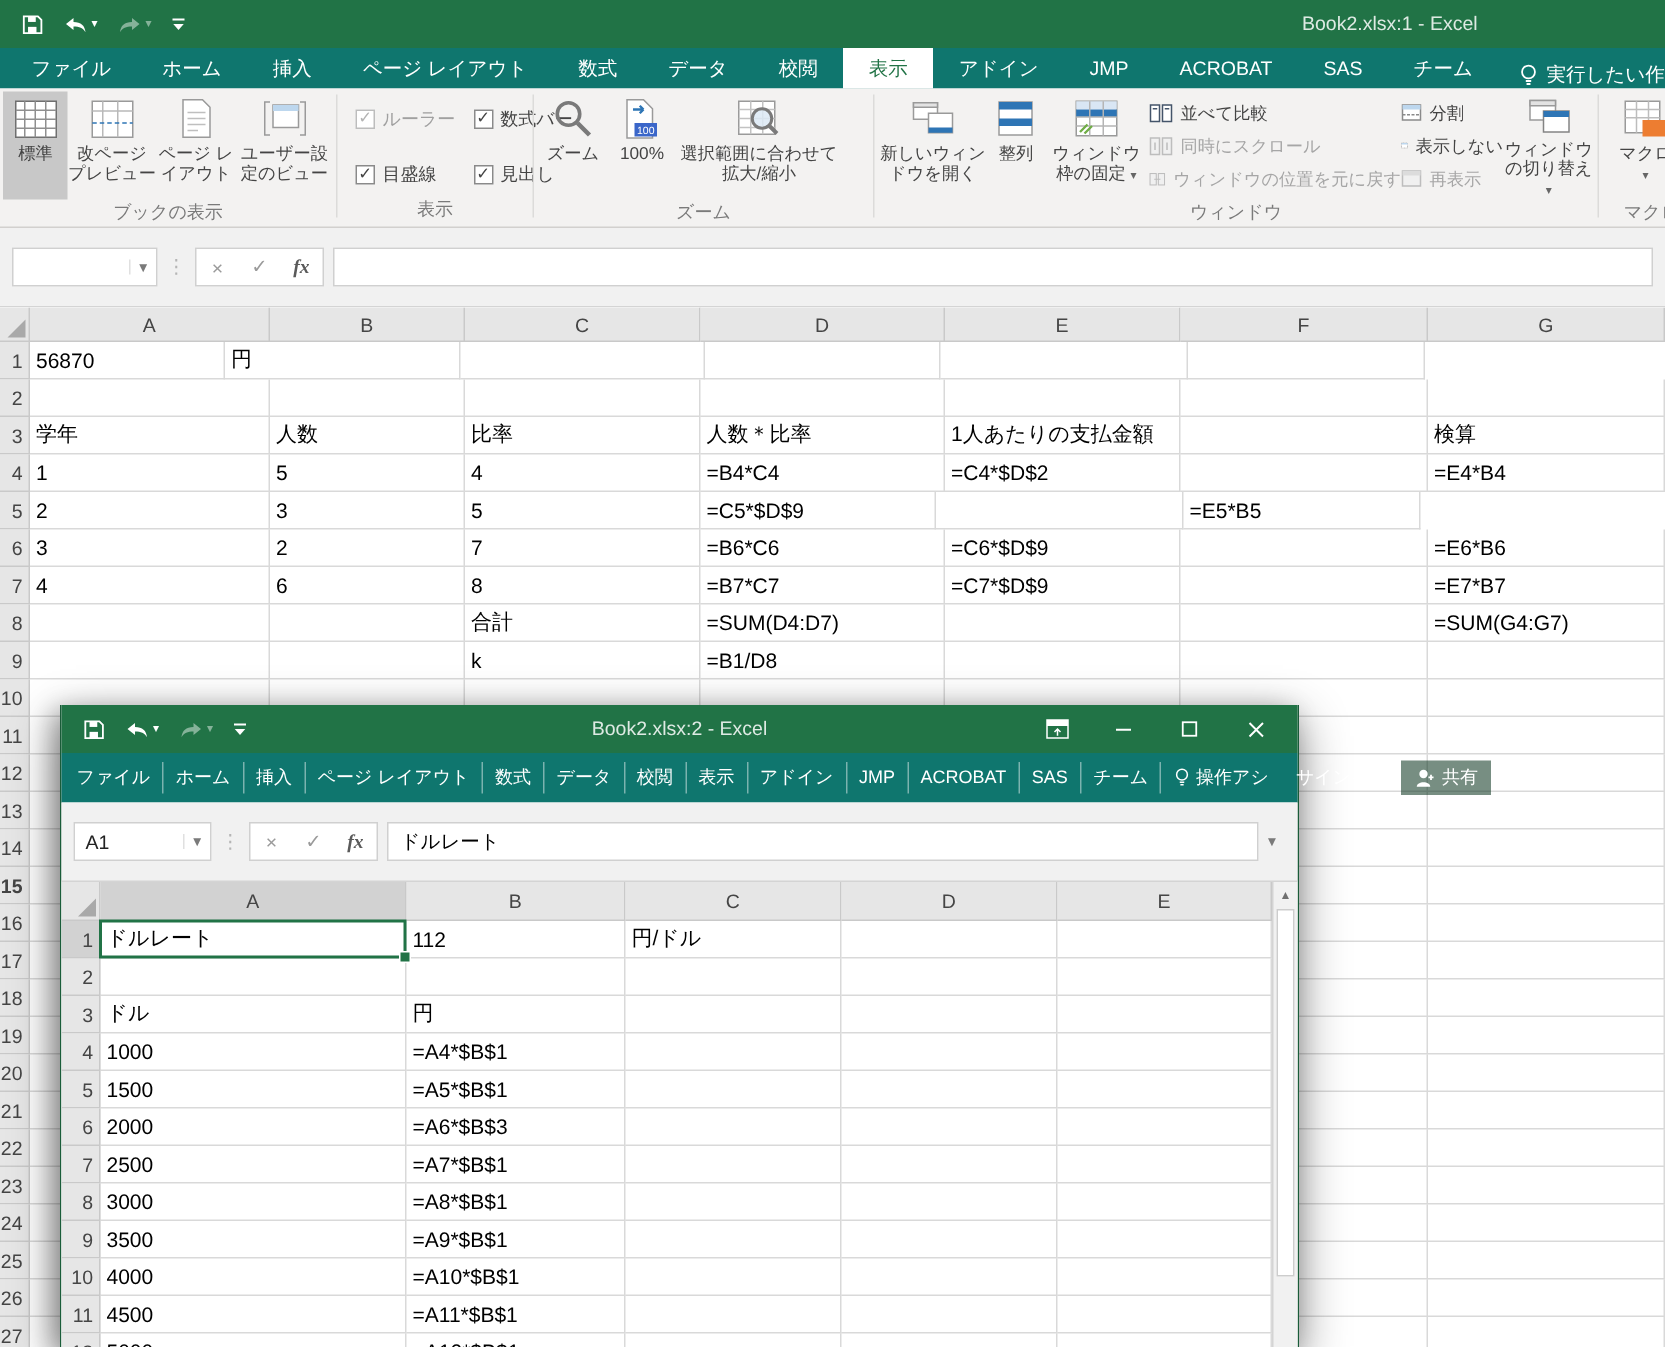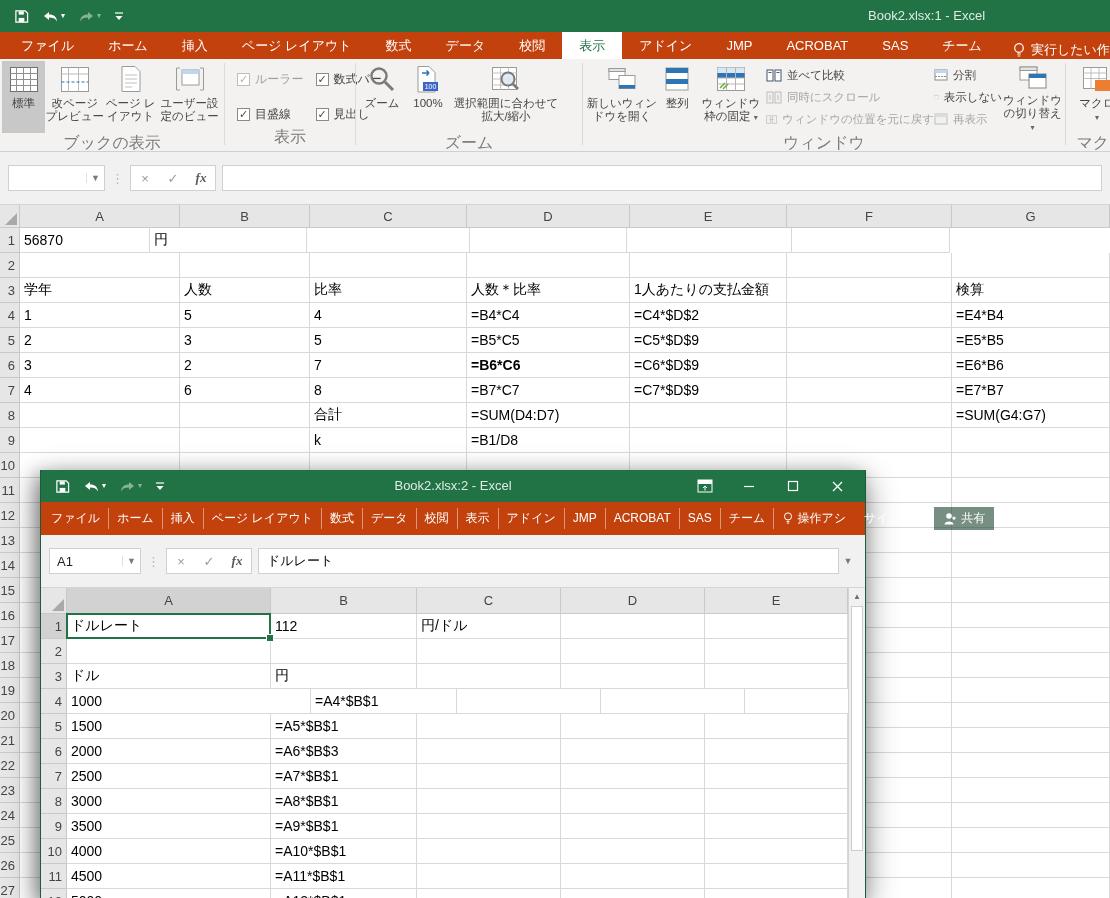--- a/index.html
+++ b/index.html
@@ -18,37 +18,37 @@
   .qat .qbtn { display:flex; align-items:center; gap:2px; cursor:pointer; }
   .qat .dim { opacity:.45; }
   .caret { font-size:8px; color:#fff; line-height:1; }
   .wtitle { color:rgba(255,255,255,.85); font-size:13px; white-space:nowrap; }
   #win1 .wtitle { position:absolute; left:868px; top:8px; }
   #win2 .wtitle { position:absolute; left:0; right:0; text-align:center; top:8px; }
   .wincontrols { position:absolute; right:6px; top:0; height:32px; display:flex; align-items:center; }
   .wincontrols .wcbtn { width:44px; height:32px; display:flex; align-items:center; justify-content:center; cursor:pointer; }
 
   
-  .tabrow { background:#c2410c; display:flex; align-items:flex-end; flex:none; }
+  .tabrow { background:#0f766e; display:flex; align-items:flex-end; flex:none; }
   #win1 .tabrow { height:27px; padding-left:4px; }
   #win2 .tabrow { height:33px; padding-left:2px; align-items:center; }
   .tab1 { color:#fff; font-size:13px; padding:0 17px; line-height:27px; white-space:nowrap; cursor:pointer; }
   .tab1.active { background:#fff; color:#217346; }
   .tab2 { color:#fff; font-size:12px; padding:0 8px; line-height:21px; white-space:nowrap; cursor:pointer;
           border-right:1px solid rgba(255,255,255,.45); }
   .tellme { display:flex; align-items:center; gap:6px; color:#fff; font-size:13px; margin-left:14px; white-space:nowrap; cursor:pointer; }
   .t2item { display:flex; align-items:center; gap:4px; color:#fff; font-size:12px; padding:0 9px; line-height:23px; white-space:nowrap; cursor:pointer; }
   .t2share { background:rgba(8,49,28,.55); }
 
   
   .ribbon { height:93px; background:#f3f2f1; border-bottom:1px solid #d2d0ce; display:flex; overflow:hidden; flex:none; }
   .rsep { width:1px; background:#dcdbda; margin:4px 0 6px 0; flex:none; }
   .rgroup { display:flex; flex-direction:column; flex:none; padding:2px 2px 0 2px; }
   .rbody { display:flex; align-items:flex-start; flex:1; }
-  .glbl { text-align:center; font-size:16px; color:#7a7a7a; padding-bottom:3px; white-space:nowrap; }
+  .glbl { text-align:center; font-size:12px; color:#7a7a7a; padding-bottom:3px; white-space:nowrap; }
   .bigbtn { display:flex; flex-direction:column; align-items:center; text-align:center; padding-top:3px;
             height:72px; cursor:pointer; }
   .bigbtn.sel { background:#c8c8c8; }
   .blbl { font-size:11.5px; color:#444; line-height:13px; margin-top:3px; }
   .ricon { height:30px; display:flex; align-items:center; justify-content:center; }
   .cbgrid { display:grid; grid-template-columns:auto auto; column-gap:12px; row-gap:14px; padding:10px 6px 0 10px; }
   .cb { display:flex; align-items:center; gap:5px; font-size:12px; color:#444; cursor:pointer; white-space:nowrap; }
   .cb .box { width:13px; height:13px; border:1px solid #8a8a8a; background:#fff; font-size:11px; line-height:11px;
              color:#444; display:flex; align-items:center; justify-content:center; }
   .cb.disabled { color:#a0a0a0; }
@@ -444,31 +444,30 @@
           <div class="cell" style="width: 163px; height: 25px;">=B4*C4</div>
           <div class="cell" style="width: 157px; height: 25px;">=C4*$D$2</div>
           <div class="cell" style="width: 165px; height: 25px;"></div>
           <div class="cell" style="width: 158px; height: 25px;">=E4*B4</div>
         </div>
         <div class="grow">
           <div class="row-hdr" style="width: 20px; height: 25px;">5</div>
           <div class="cell" style="width: 160px; height: 25px;">2</div>
           <div class="cell" style="width: 130px; height: 25px;">3</div>
           <div class="cell" style="width: 157px; height: 25px;">5</div>
-          <div class="cell" style="width: 163px; height: 25px;">=B5*C5</div>
           <div class="cell" style="width: 157px; height: 25px;">=C5*$D$9</div>
           <div class="cell" style="width: 165px; height: 25px;"></div>
           <div class="cell" style="width: 158px; height: 25px;">=E5*B5</div>
         </div>
         <div class="grow">
           <div class="row-hdr" style="width: 20px; height: 25px;">6</div>
           <div class="cell" style="width: 160px; height: 25px;">3</div>
           <div class="cell" style="width: 130px; height: 25px;">2</div>
           <div class="cell" style="width: 157px; height: 25px;">7</div>
-          <div class="cell" style="width: 163px; height: 25px; font-weight: bold;">=B6*C6</div>
+          <div class="cell" style="width: 163px; height: 25px;">=B6*C6</div>
           <div class="cell" style="width: 157px; height: 25px;">=C6*$D$9</div>
           <div class="cell" style="width: 165px; height: 25px;"></div>
           <div class="cell" style="width: 158px; height: 25px;">=E6*B6</div>
         </div>
         <div class="grow">
           <div class="row-hdr" style="width: 20px; height: 25px;">7</div>
           <div class="cell" style="width: 160px; height: 25px;">4</div>
           <div class="cell" style="width: 130px; height: 25px;">6</div>
           <div class="cell" style="width: 157px; height: 25px;">8</div>
           <div class="cell" style="width: 163px; height: 25px;">=B7*C7</div>
@@ -540,21 +539,21 @@
           <div class="row-hdr" style="width: 20px; height: 25px;">14</div>
           <div class="cell" style="width: 160px; height: 25px;"></div>
           <div class="cell" style="width: 130px; height: 25px;"></div>
           <div class="cell" style="width: 157px; height: 25px;"></div>
           <div class="cell" style="width: 163px; height: 25px;"></div>
           <div class="cell" style="width: 157px; height: 25px;"></div>
           <div class="cell" style="width: 165px; height: 25px;"></div>
           <div class="cell" style="width: 158px; height: 25px;"></div>
         </div>
         <div class="grow">
-          <div class="row-hdr" style="width: 20px; height: 25px;">15</div>
+          <div class="row-hdr" style="width: 20px; height: 25px; font-weight: bold;">15</div>
           <div class="cell" style="width: 160px; height: 25px;"></div>
           <div class="cell" style="width: 130px; height: 25px;"></div>
           <div class="cell" style="width: 157px; height: 25px;"></div>
           <div class="cell" style="width: 163px; height: 25px;"></div>
           <div class="cell" style="width: 157px; height: 25px;"></div>
           <div class="cell" style="width: 165px; height: 25px;"></div>
           <div class="cell" style="width: 158px; height: 25px;"></div>
         </div>
         <div class="grow">
           <div class="row-hdr" style="width: 20px; height: 25px;">16</div>
@@ -818,21 +817,21 @@
         <div class="grow">
           <div class="row-hdr" style="width: 26px; height: 25px;">3</div>
           <div class="cell" style="width: 204px; height: 25px;">ドル</div>
           <div class="cell" style="width: 146px; height: 25px;">円</div>
           <div class="cell" style="width: 144px; height: 25px;"></div>
           <div class="cell" style="width: 144px; height: 25px;"></div>
           <div class="cell" style="width: 143px; height: 25px;"></div>
         </div>
         <div class="grow">
           <div class="row-hdr" style="width: 26px; height: 25px;">4</div>
-          <div class="cell" style="width: 244px; height: 25px;">1000</div>
+          <div class="cell" style="width: 204px; height: 25px;">1000</div>
           <div class="cell" style="width: 146px; height: 25px;">=A4*$B$1</div>
           <div class="cell" style="width: 144px; height: 25px;"></div>
           <div class="cell" style="width: 144px; height: 25px;"></div>
           <div class="cell" style="width: 143px; height: 25px;"></div>
         </div>
         <div class="grow">
           <div class="row-hdr" style="width: 26px; height: 25px;">5</div>
           <div class="cell" style="width: 204px; height: 25px;">1500</div>
           <div class="cell" style="width: 146px; height: 25px;">=A5*$B$1</div>
           <div class="cell" style="width: 144px; height: 25px;"></div>

